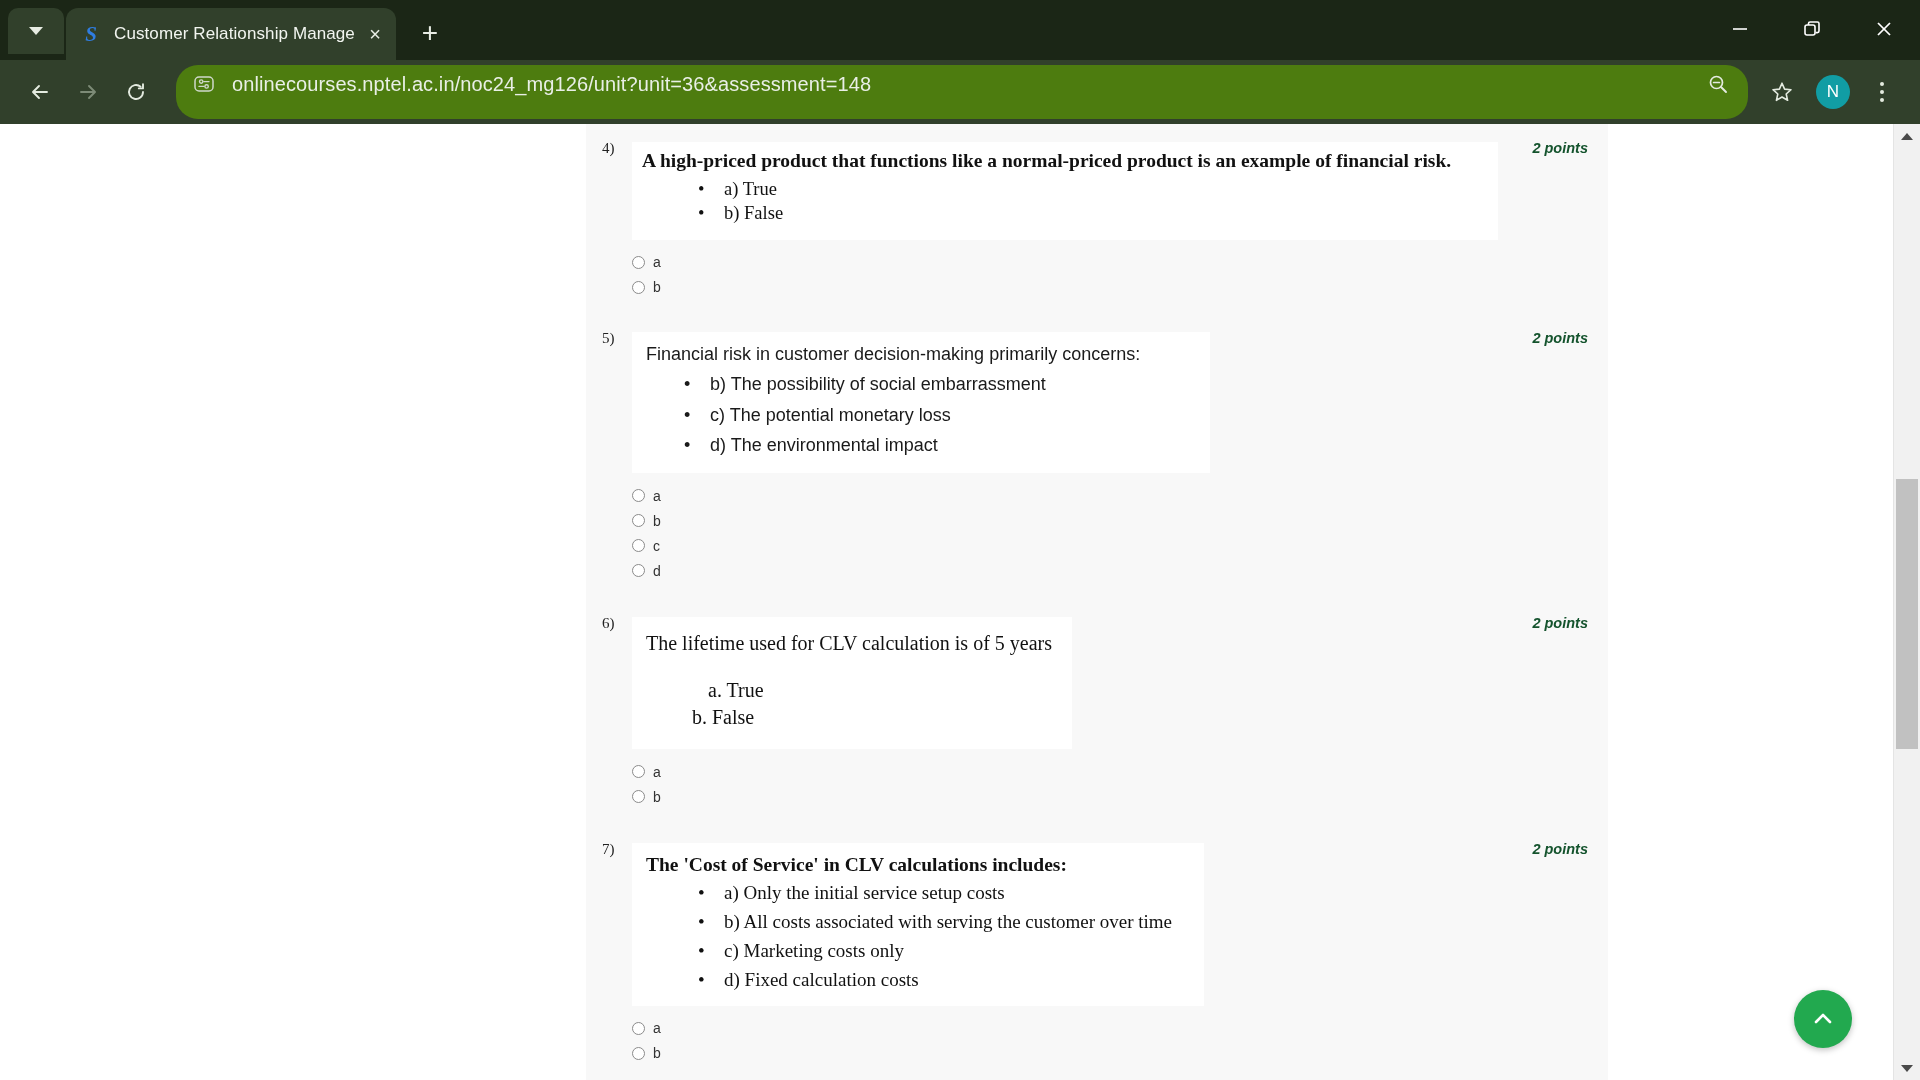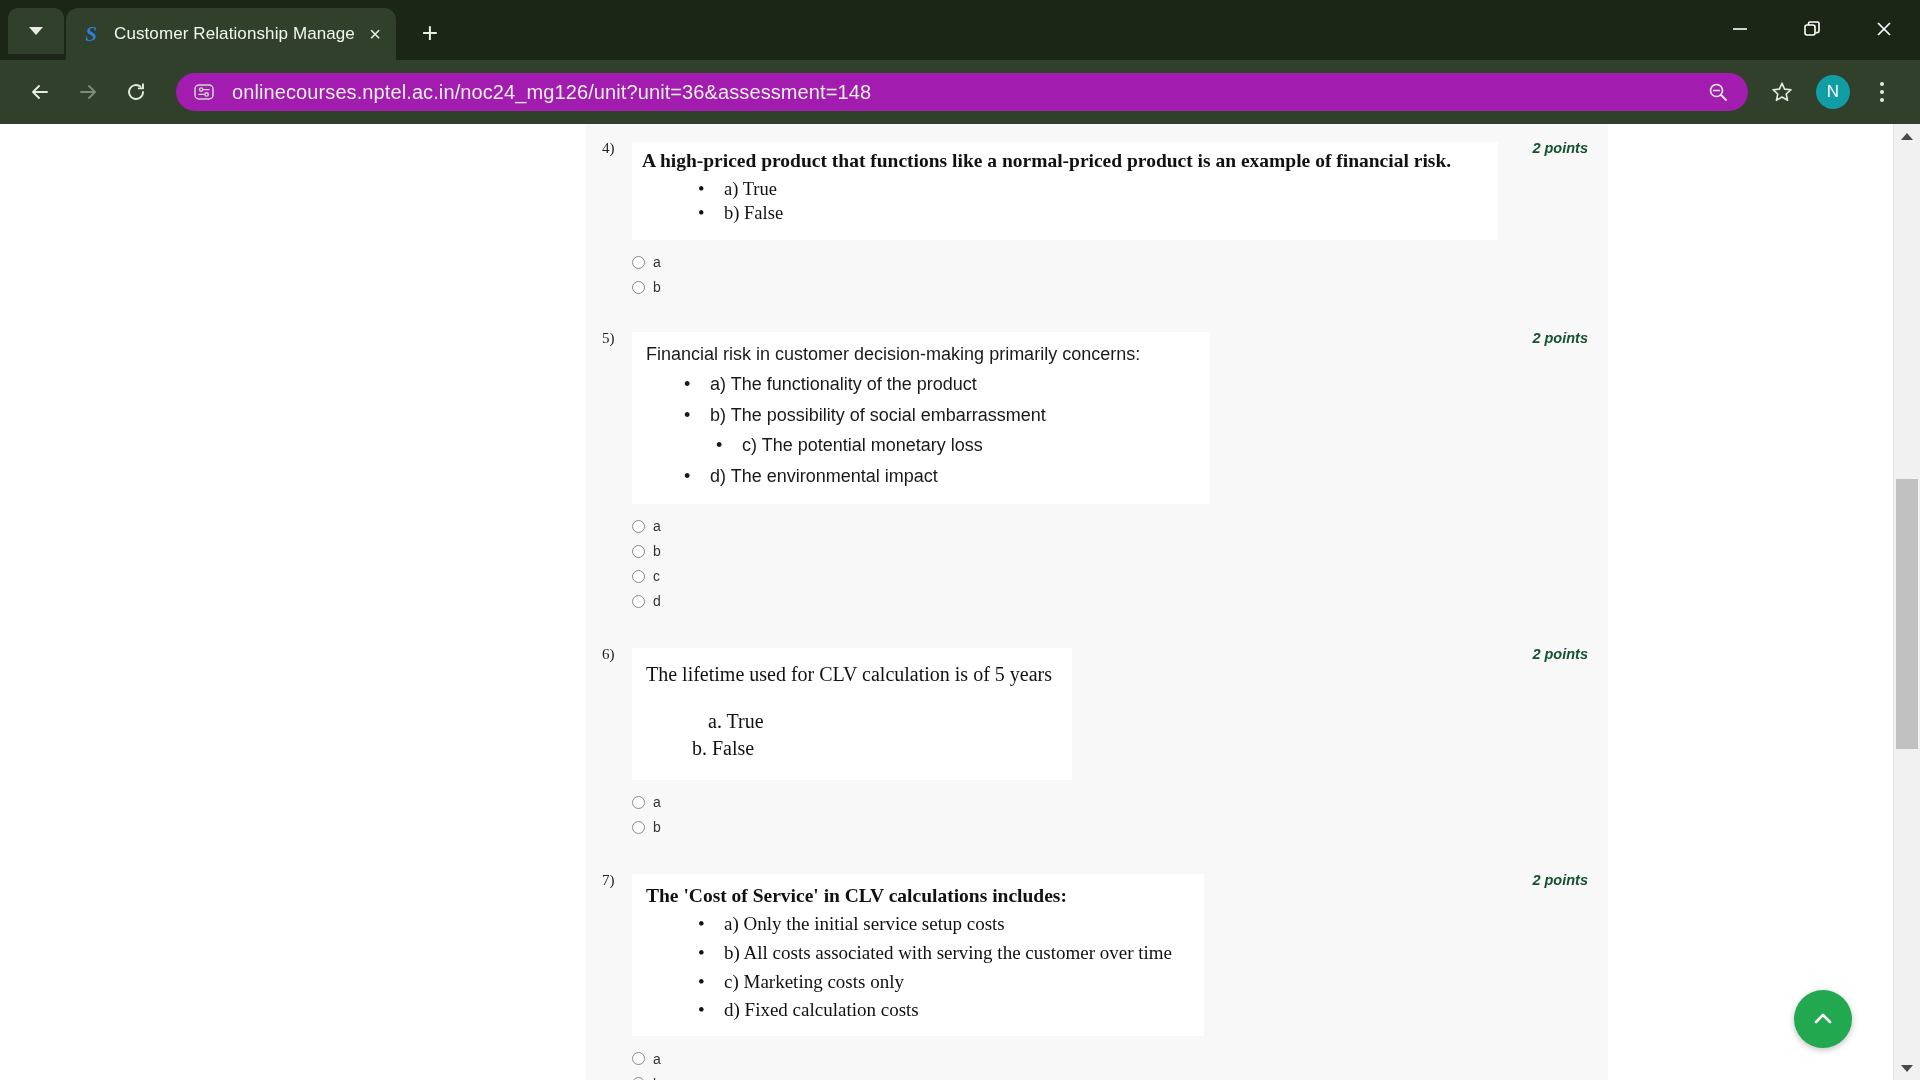--- a/index.html
+++ b/index.html
@@ -93,25 +93,25 @@
   .nav-btn {
     width: 48px; height: 48px;
     display: flex; align-items: center; justify-content: center;
     color: #e4ebe0;
     flex: 0 0 48px;
   }
   .nav-btn.disabled { color: #7d8b77; }
   .omnibox {
     flex: 1 1 auto;
     height: 38px;
-    background: #a21caf;
+    background: #4d7c0f;
     border-radius: 22px;
     display: flex; align-items: center;
     margin: 0 10px 0 16px;
-    padding: 0 8px 0 14px;
+    padding: 0 8px 16px 14px;
     min-width: 0;
   }
   .omni-icon {
     width: 28px; height: 28px; flex: 0 0 28px;
     display: flex; align-items: center; justify-content: center;
     margin-right: 14px;
   }
   .omni-url {
     color: #e9efe6;
     font-size: 20px;
@@ -408,23 +408,22 @@
           </div>
         </div>
 
         <div class="qblock" style="padding-top:32px;">
           <span class="qnum" style="top:30px;">5)</span>
           <span class="points" style="top:30px;">2 points</span>
 
           <div class="qbody sty-sans" style="width:578px;padding:12px 10px 16px 14px;font-size:18px;line-height:1.2;">
             <p class="qtext">Financial risk in customer decision-making primarily concerns:</p>
             <ul class="qopts bulleted" style="margin-left:64px;margin-top:8px;">
-              <li style="margin-top:9px;">a) The functionality of the product</li>
               <li style="margin-top:9px;">b) The possibility of social embarrassment</li>
-              <li style="margin-top:9px;margin-left:32px;">c) The potential monetary loss</li>
+              <li style="margin-top:9px;">c) The potential monetary loss</li>
               <li style="margin-top:9px;">d) The environmental impact</li>
             </ul>
           </div>
 
           <div class="answers">
             <label class="ans-row">
               <span class="radio"></span>
               <span class="ans-label">a</span>
             </label>
             <label class="ans-row">

